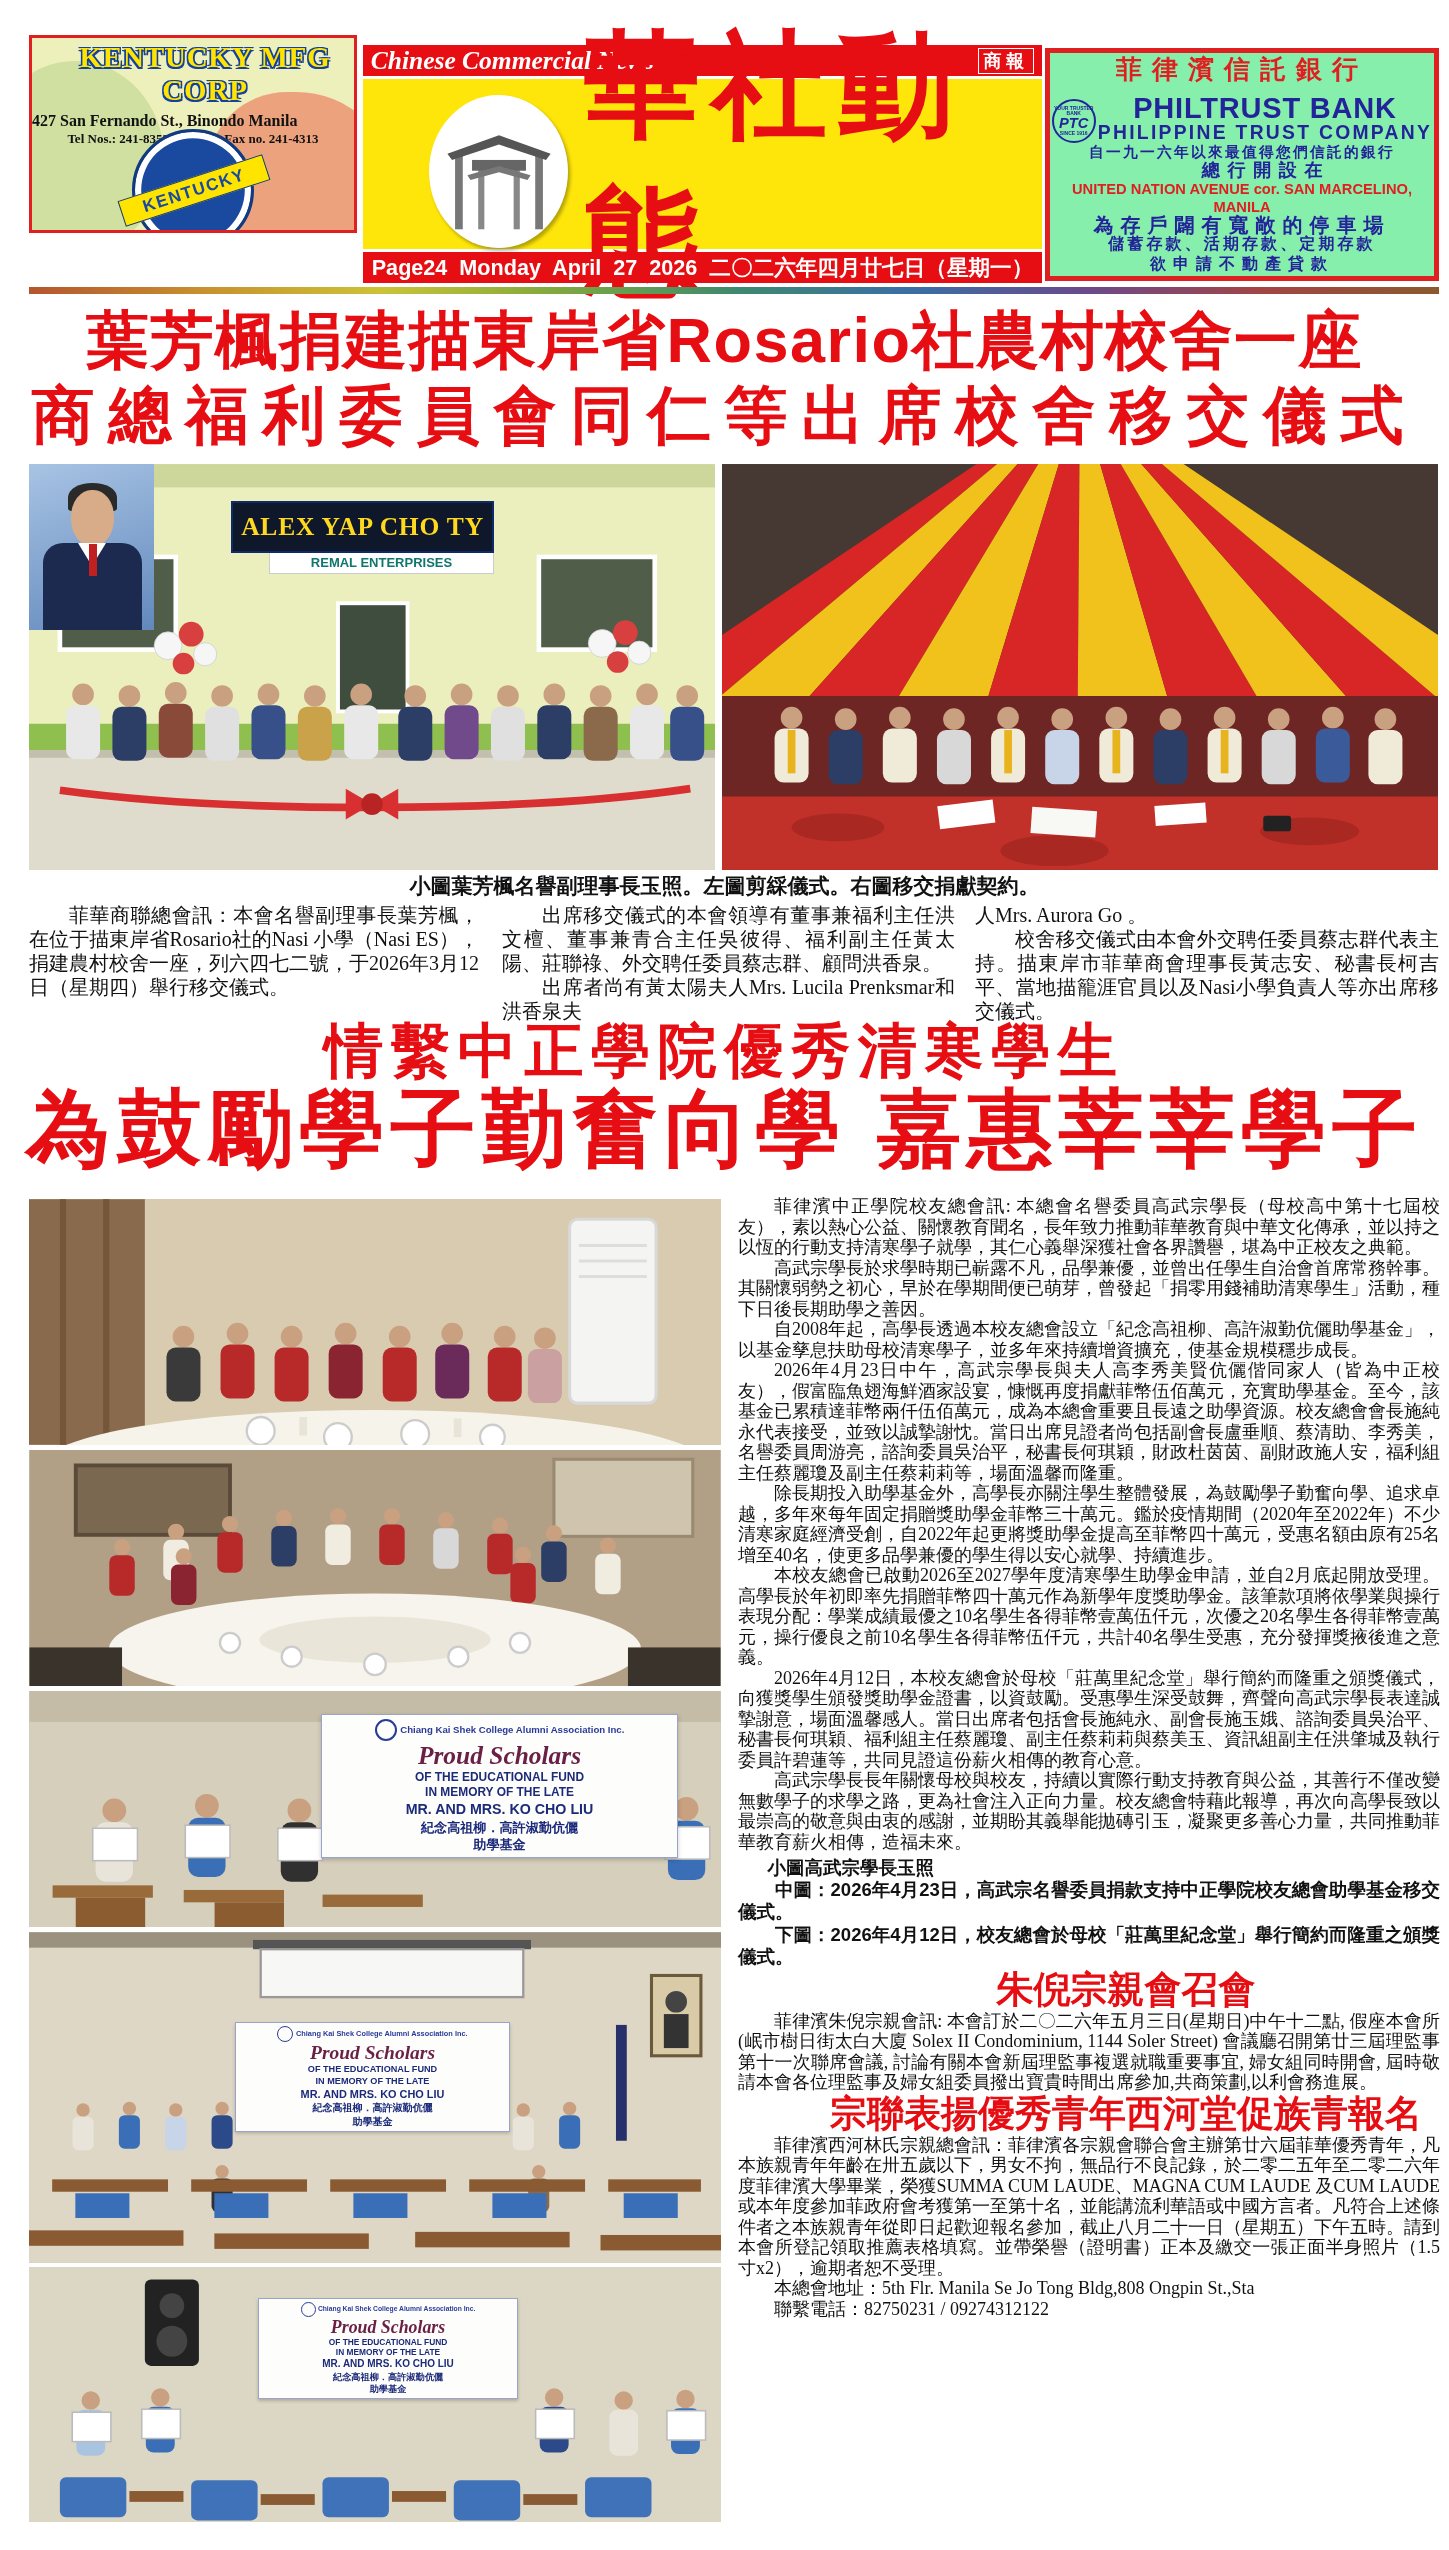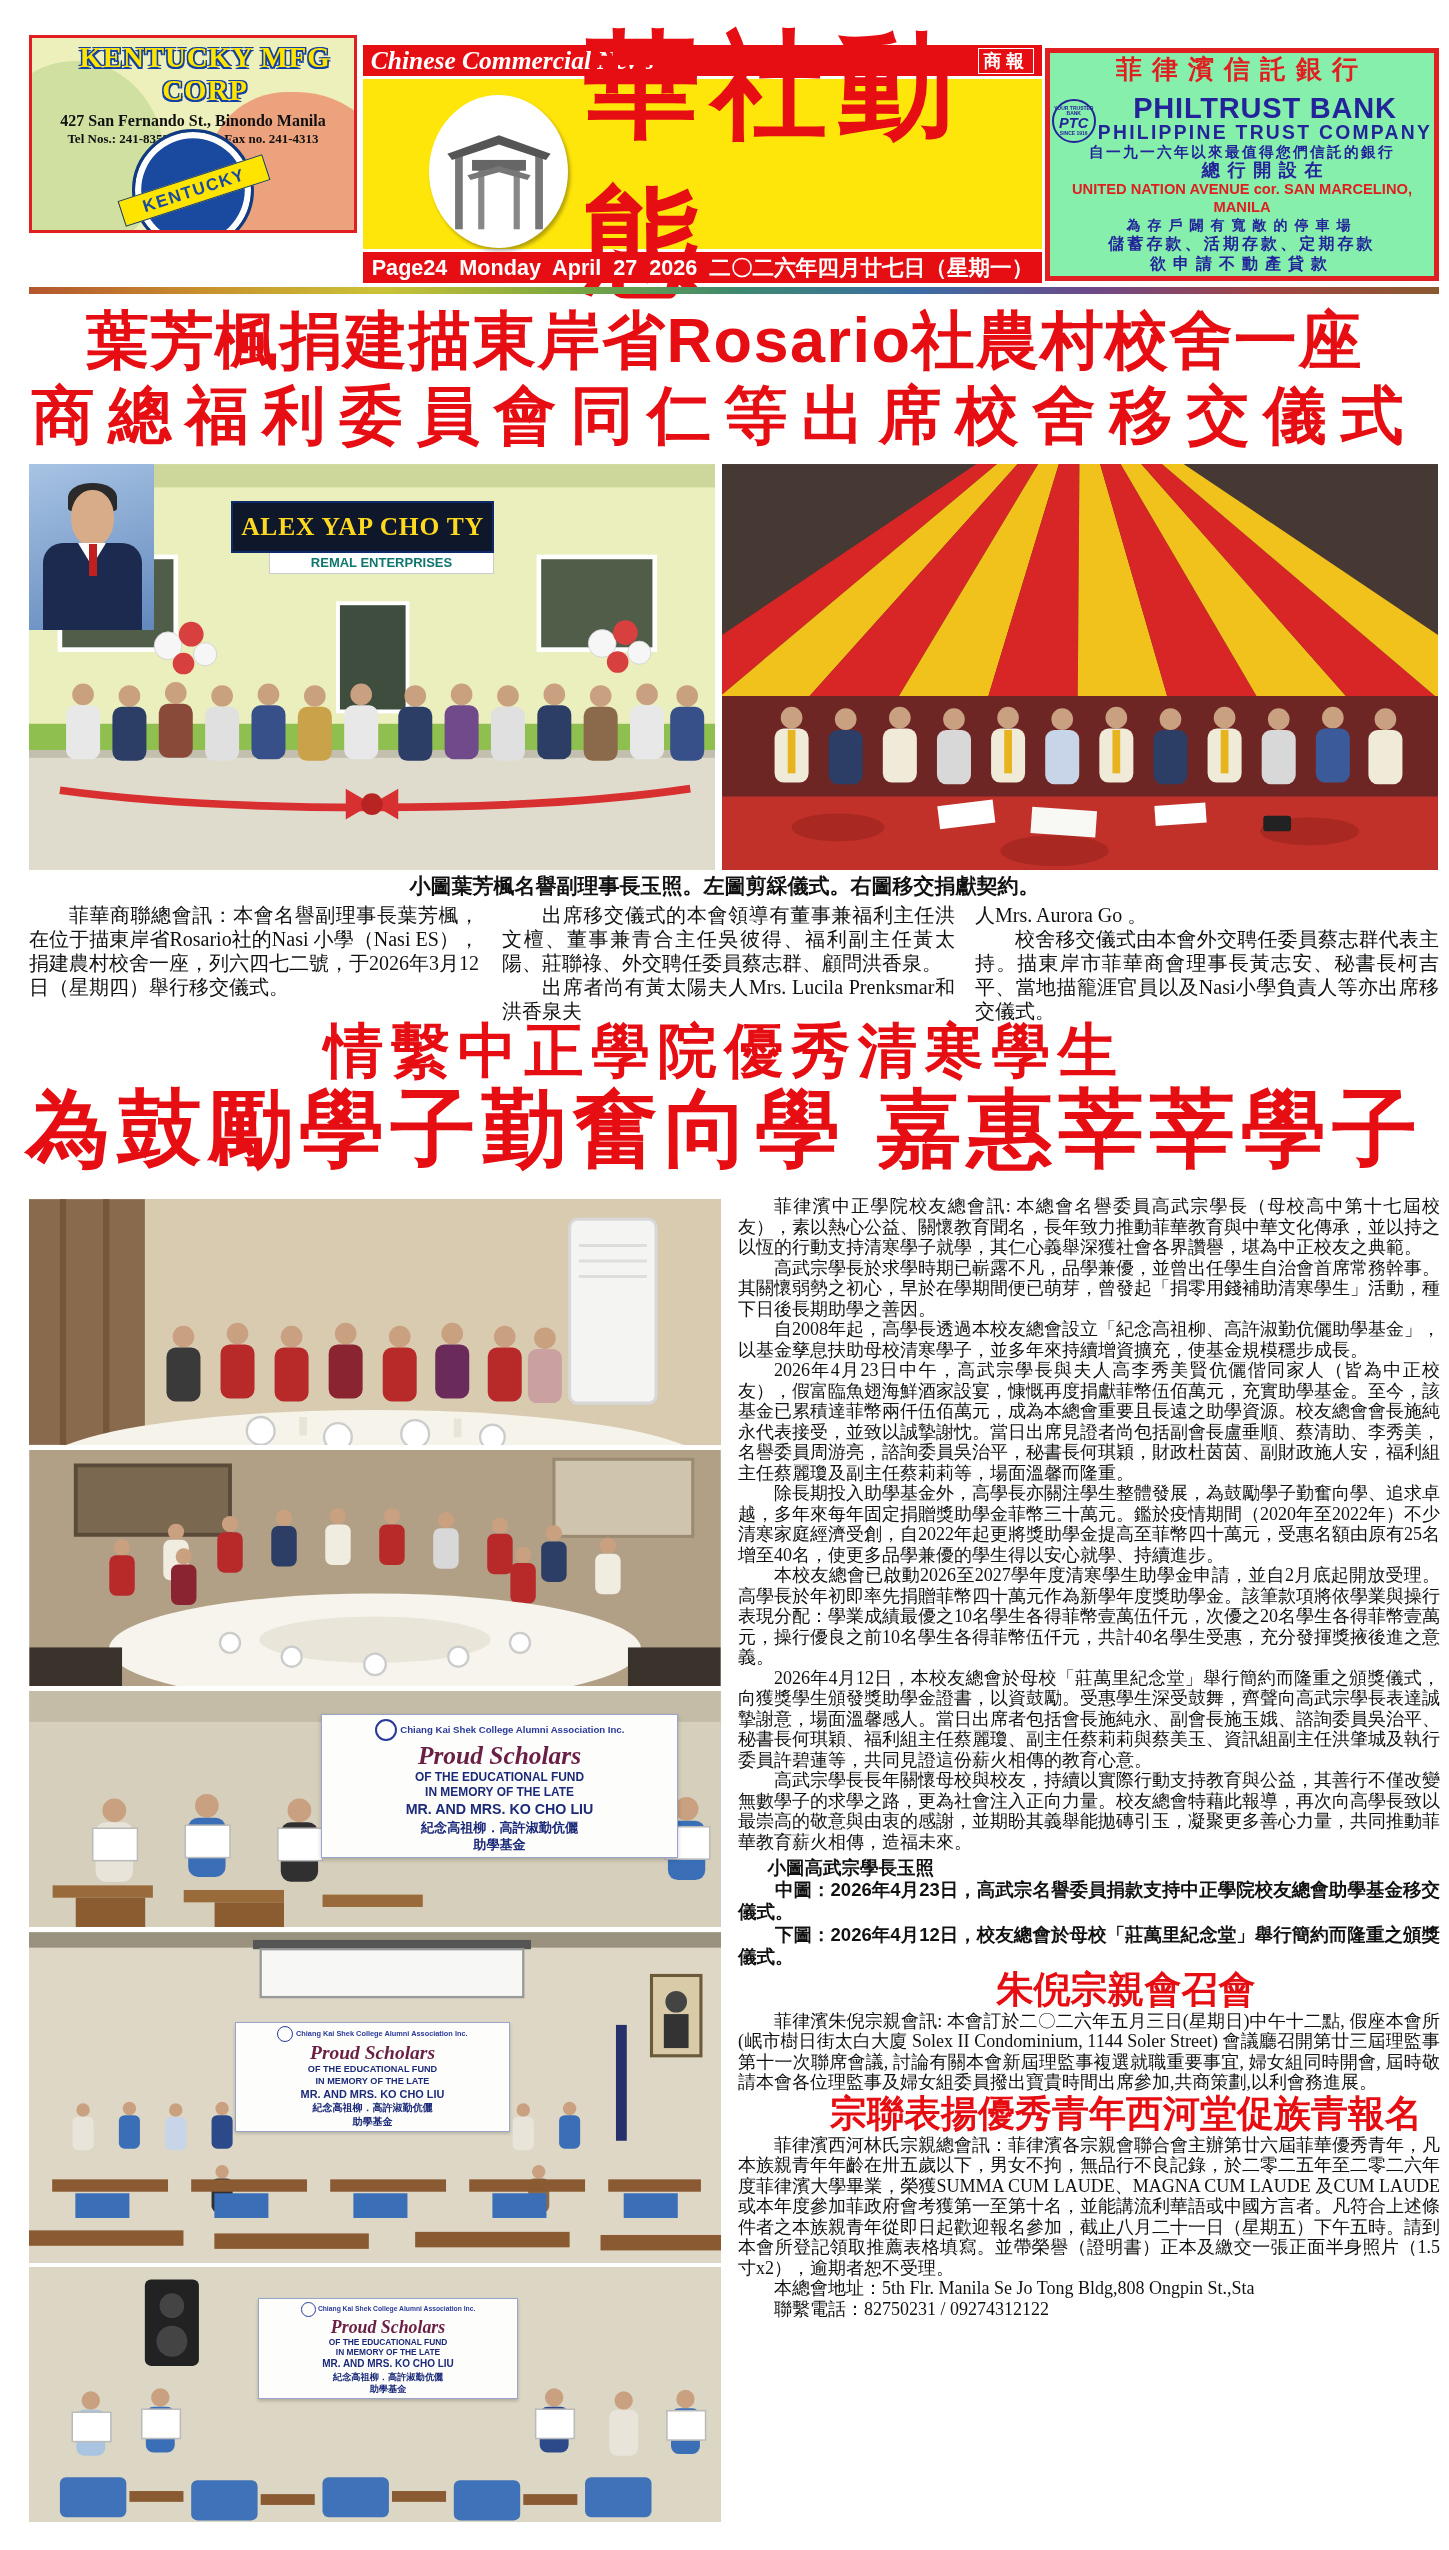--- a/index.html
+++ b/index.html
@@ -9,21 +9,21 @@
 
   
   .kty{left:29px;top:35px;width:328px;height:198px;border:3.1px solid #e02020;background:#eef0bc;
        overflow:hidden;box-sizing:border-box;}
   .kty-blob1{position:absolute;right:-39px;top:54px;width:185px;height:178px;background:#eda27e;
        border-radius:45% 55% 50% 50%;}
   .kty-blob2{position:absolute;left:-46px;top:23px;width:178px;height:193px;background:#cfe0a0;border-radius:50%;}
   .kty-name{position:relative;text-align:center;margin-top:3.1px;font-weight:bold;font-size:29px;
        letter-spacing:0.8px;color:#ffe400;font-family:"Liberation Serif",serif;
        text-shadow:-1.5px -1.5px 0 #1440a0,1.5px -1.5px 0 #1440a0,-1.5px 1.5px 0 #1440a0,1.5px 1.5px 0 #1440a0,0 2.3px 0 #1440a0;margin-left:24px;}
-  .kty-addr{position:relative;text-align:center;font-weight:bold;font-size:16px;margin-top:5px;}
+  .kty-addr{position:relative;text-align:left;font-weight:bold;font-size:16px;margin-top:5px;}
   .kty-tel{position:relative;text-align:center;font-weight:bold;font-size:13px;margin-top:0.8px;}
   .kty-logo{position:absolute;left:50%;transform:translateX(-50%);top:91px;width:116px;height:116px;
        border-radius:50%;background:#1a4aa0;border:3.1px solid #123a80;box-shadow:inset 0 0 0 6.2px #fff;}
   .kty-ribbon{position:absolute;left:-17px;top:45px;width:150px;height:25px;background:#ffe400;
        border:1.5px solid #123a80;transform:rotate(-18deg);display:flex;align-items:center;justify-content:center;
        font-family:"Liberation Sans",sans-serif;font-weight:bold;color:#1a4aa0;font-size:17px;letter-spacing:1.5px;}
 
   
   .ccn-bar{left:363px;top:45px;width:679px;height:31px;background:#e60e13;color:#fff;display:flex;
        align-items:center;justify-content:space-between;padding:0 7.7px;box-sizing:border-box;}
@@ -48,21 +48,21 @@
   .ptb-logo{width:40px;height:40px;border-radius:50%;border:2.3px solid #24249a;color:#24249a;
        display:flex;flex-direction:column;align-items:center;justify-content:center;line-height:1;flex:0 0 auto;}
   .ptb-logo .ring{font-size:5px;font-weight:bold;}
   .ptb-logo .ltr{font-size:14.7px;font-weight:900;font-style:italic;}
   .ptb-en1{color:#24249a;font-size:29px;font-weight:900;line-height:29px;letter-spacing:0.8px;}
   .ptb-en2{color:#24249a;font-size:19.3px;font-weight:bold;letter-spacing:2.3px;line-height:20px;}
   .ptb-l{color:#24249a;font-weight:bold;}
   .ptb-s1{font-size:14.7px;letter-spacing:2.3px;line-height:18px;}
   .ptb-s2{font-size:18px;letter-spacing:7.7px;line-height:18.5px;padding-left:48px;}
   .ptb-s3{color:#e02020;font-weight:bold;font-size:14.7px;line-height:18px;}
-  .ptb-s4{font-size:14px;letter-spacing:7px;line-height:18.5px;}
+  .ptb-s4{font-size:20px;letter-spacing:7px;line-height:18.5px;}
   .ptb-s5{font-size:16px;letter-spacing:3.1px;line-height:20px;}
   .ptb-s6{font-size:16px;letter-spacing:7px;line-height:19.3px;}
 
   .rule{left:29px;top:287px;width:1410px;height:7px;
        background:linear-gradient(90deg,#b4552e,#c8912e,#cbc337,#7fa83e,#3e8a6e,#3a6ea5,#6b4a8a,#a34444,#8a5a2e);}
 
   
   .h1{left:0;top:303px;width:1449px;text-align:center;color:#e60e13;
       font-family:"Liberation Sans",sans-serif;font-weight:900;}
   .h1 .l1{font-size:63px;line-height:74px;letter-spacing:1.5px;}

